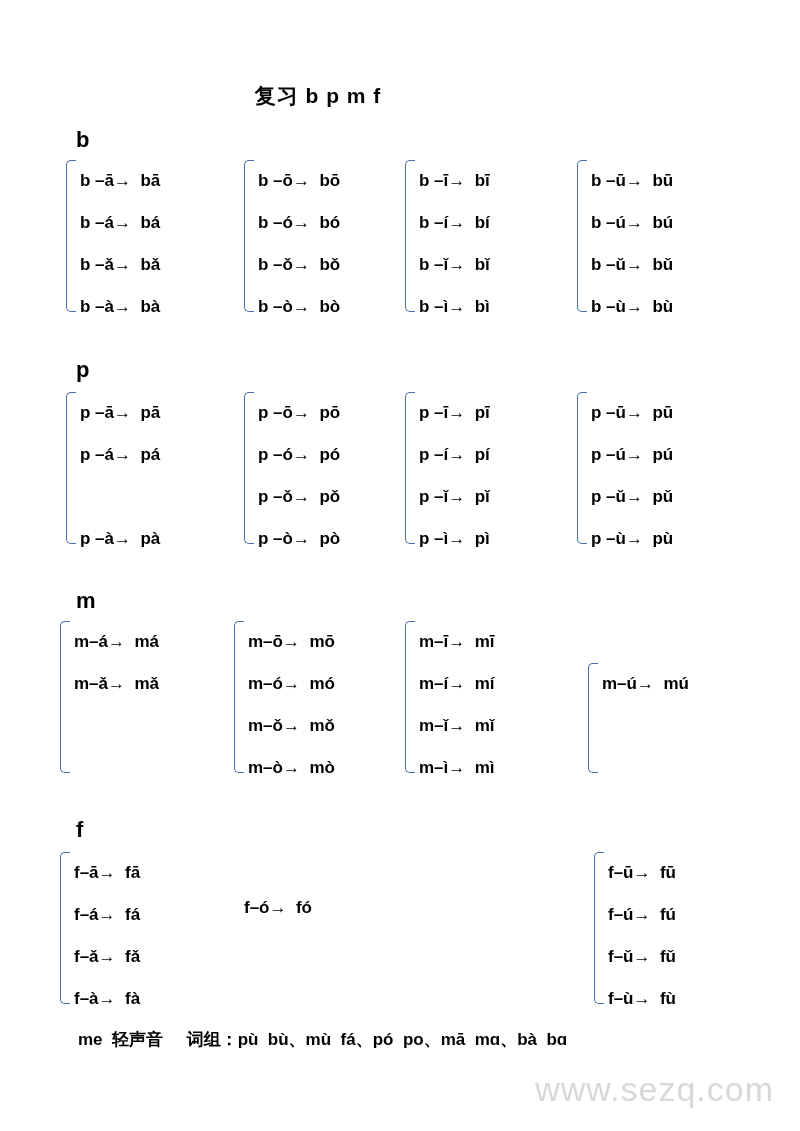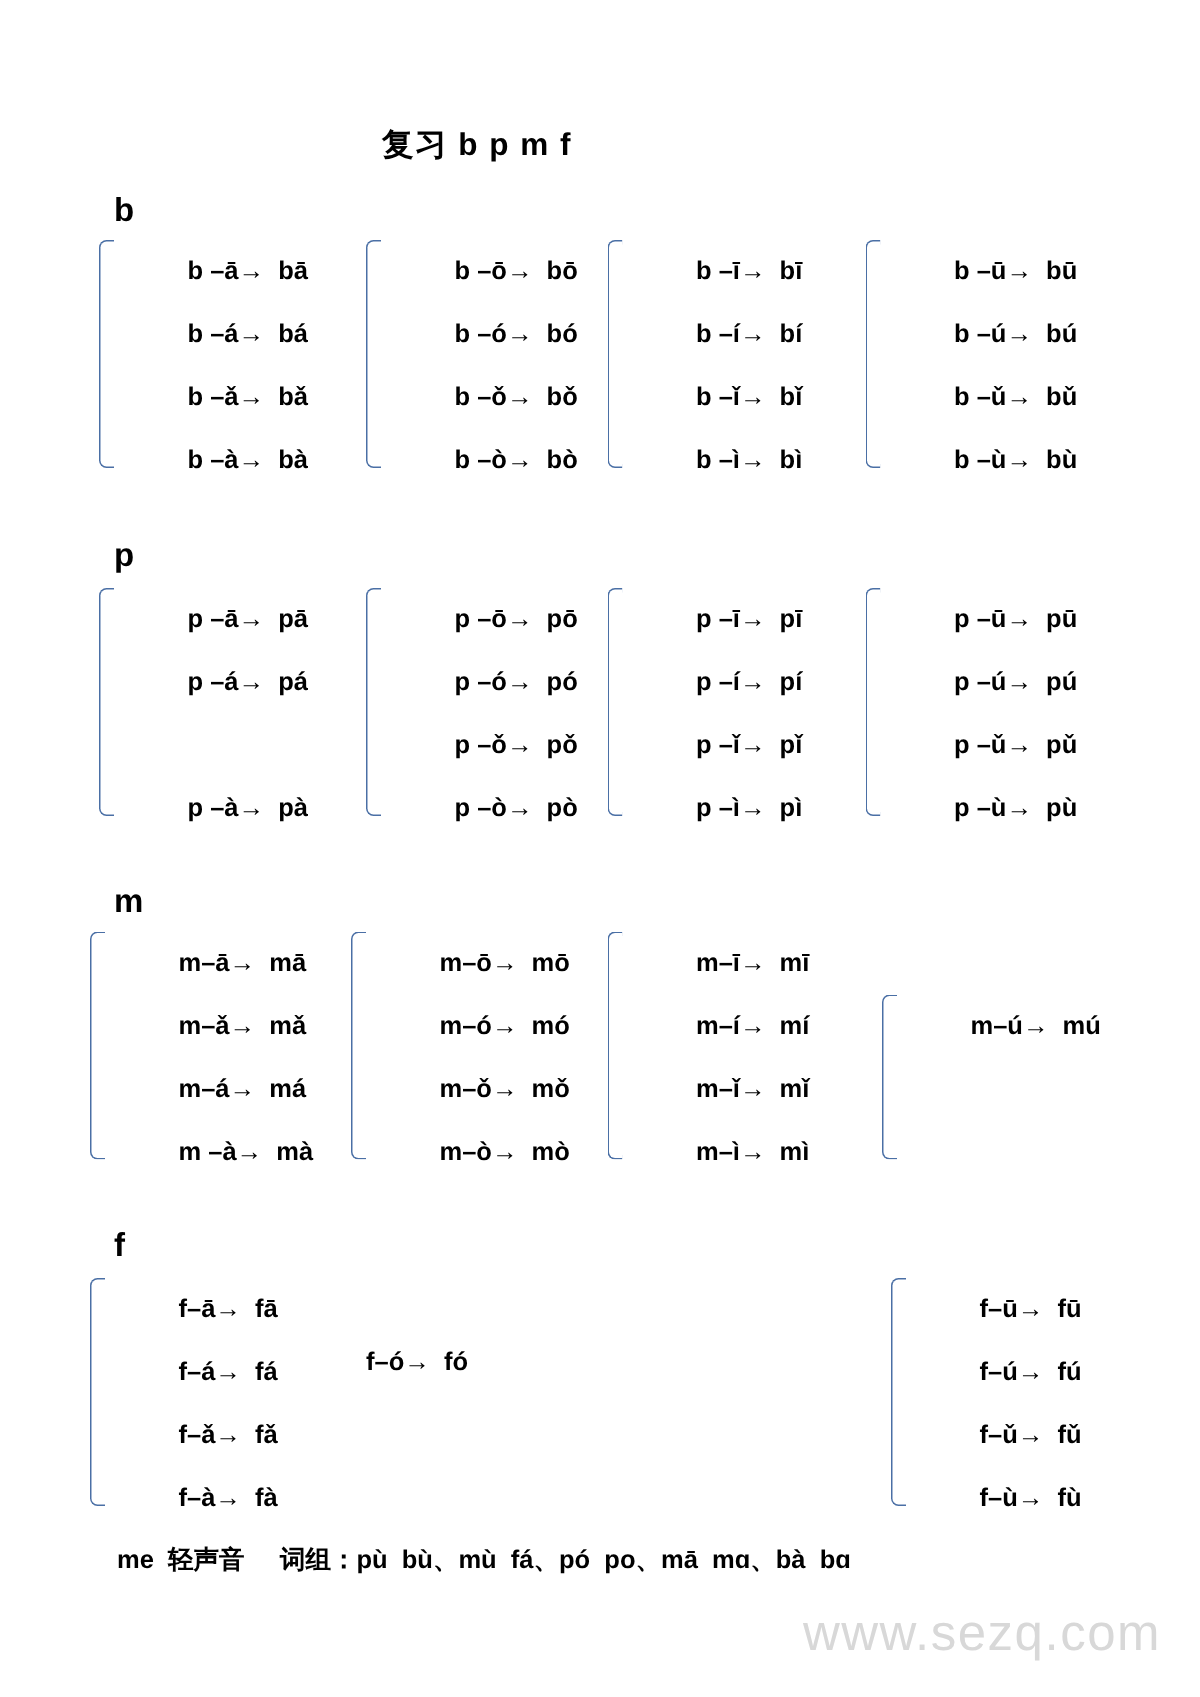--- a/index.html
+++ b/index.html
@@ -58,21 +58,20 @@
     left: 14px;
     top: 0;
   }
   .row {
     font-size: 17px;
     font-weight: bold;
     font-family: "Liberation Sans", sans-serif;
     white-space: pre;
     height: 42px;
     line-height: 42px;
-    margin-left: 45px;
   }
   .row.blank {
     visibility: hidden;
   }
   .single-row {
     position: absolute;
     font-size: 17px;
     font-weight: bold;
     font-family: "Liberation Sans", sans-serif;
     white-space: pre;
@@ -187,24 +186,22 @@
       <div class="row">p –ǔ→  pǔ</div>
       <div class="row">p –ù→  pù</div>
     </div>
   </div>
 
   <div class="section-letter" style="left:76px; top:588px;">m</div>
 
   <div class="group" style="left:60px; top:621px;">
     <div class="bracket" style="height:152px;"></div>
     <div class="rows">
-      <div class="row">m–ā→  mā</div>
+      <div class="row">m–á→  má</div>
       <div class="row">m–ǎ→  mǎ</div>
-      <div class="row">m–á→  má</div>
-      <div class="row">m –à→  mà</div>
     </div>
   </div>
 
   <div class="group" style="left:234px; top:621px;">
     <div class="bracket" style="height:152px;"></div>
     <div class="rows">
       <div class="row">m–ō→  mō</div>
       <div class="row">m–ó→  mó</div>
       <div class="row">m–ǒ→  mǒ</div>
       <div class="row">m–ò→  mò</div>

